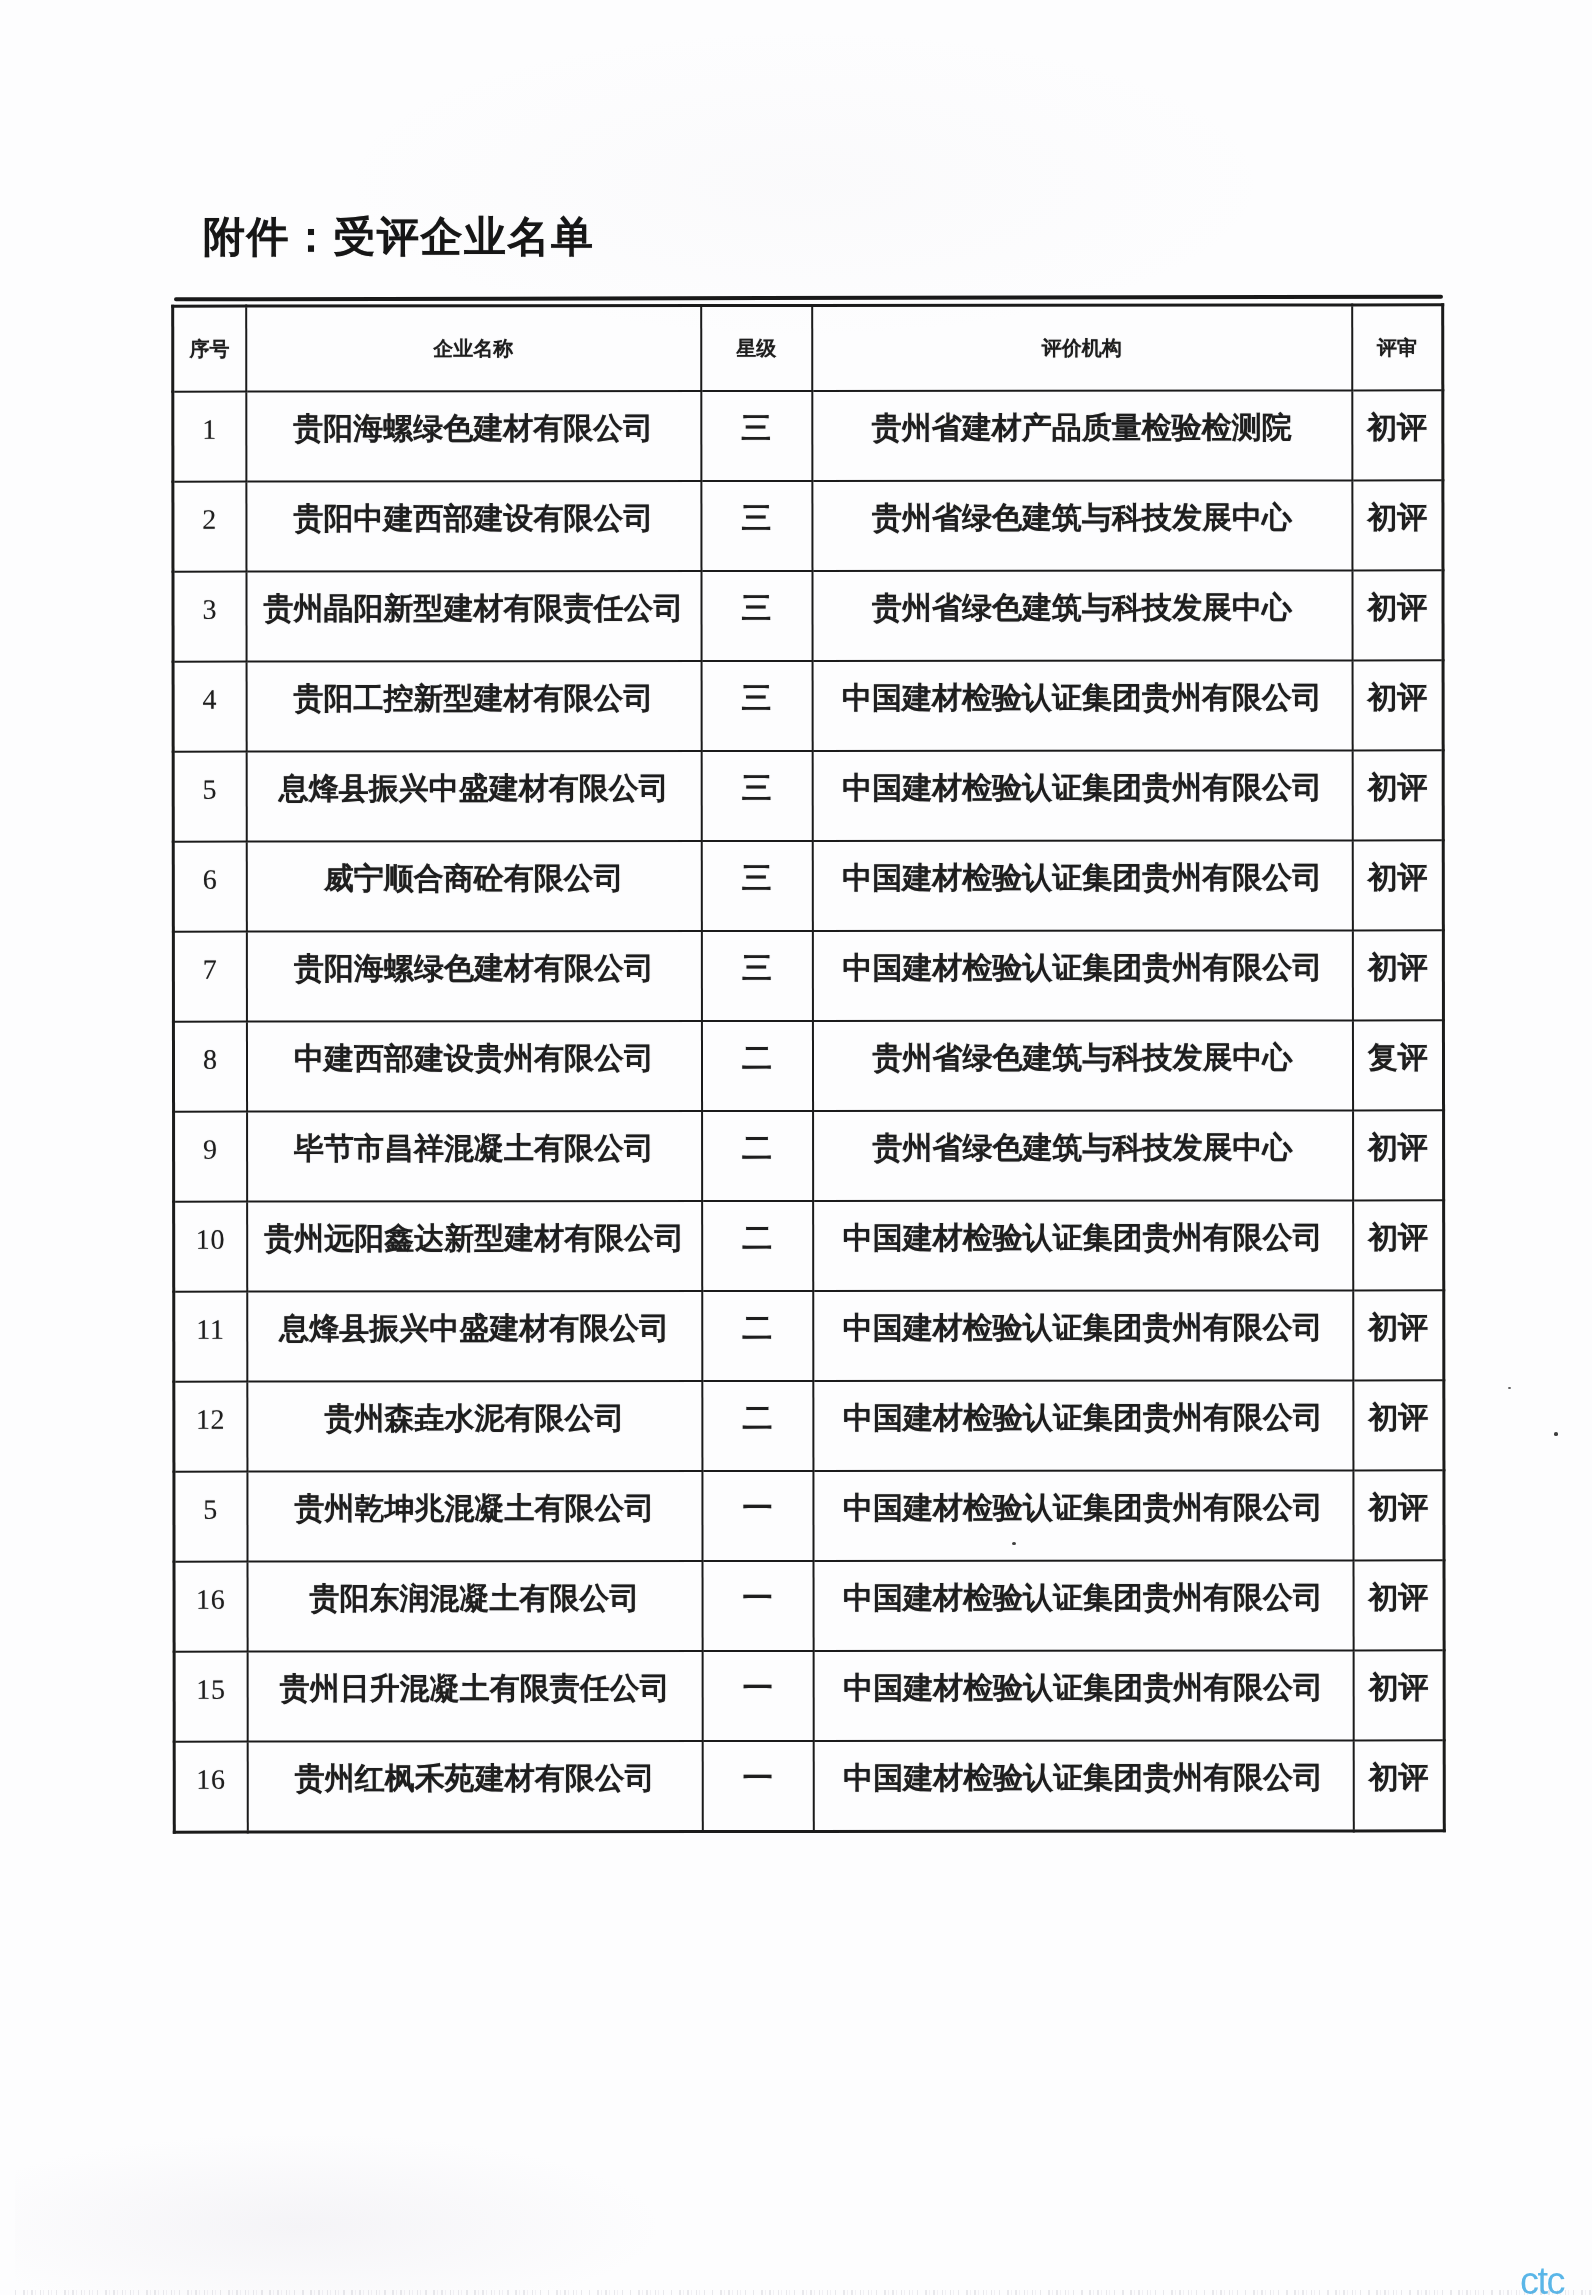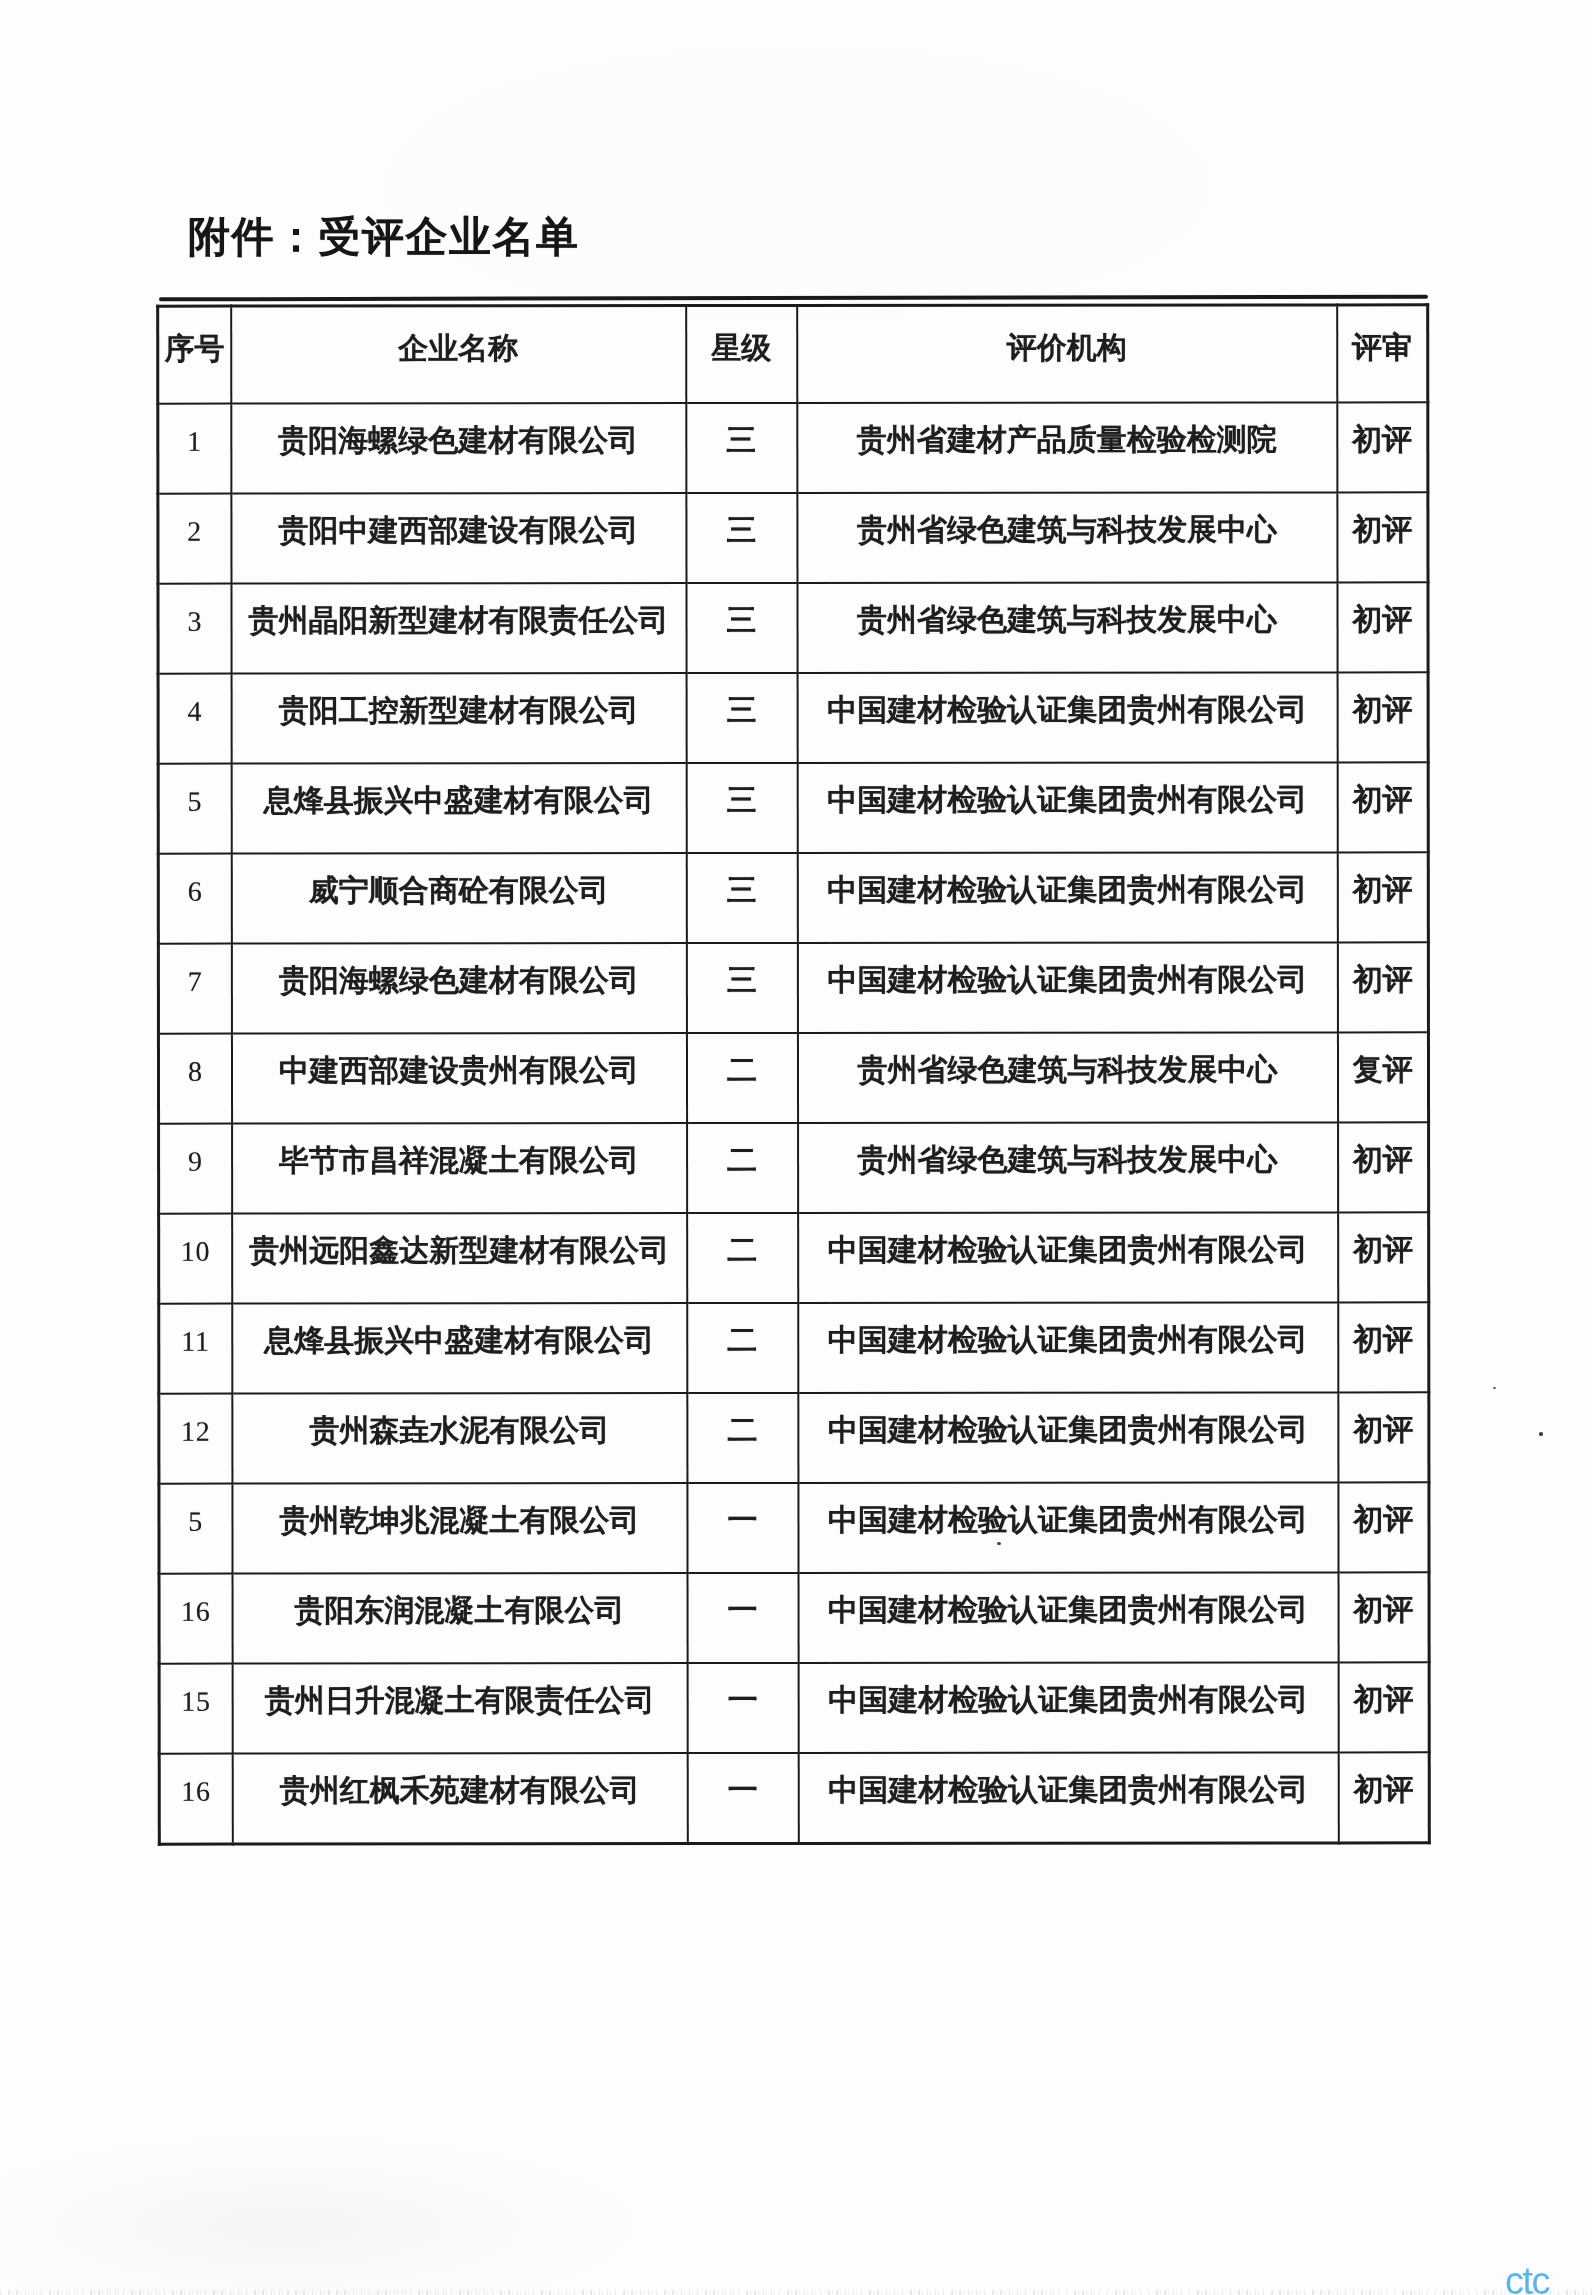--- a/index.html
+++ b/index.html
@@ -9,20 +9,21 @@
     font-family:"Liberation Serif", serif;
     position:relative;
     overflow:hidden;
   }
   .page {
     position:absolute; inset:0;
     background:
       radial-gradient(ellipse 519px 133px at 18% 97%, rgba(186,180,198,0.12), transparent 70%),
       radial-gradient(ellipse 667px 222px at 50% 8%, rgba(200,196,206,0.05), transparent 70%),
       #fdfdfe;
+    margin-left: 15px;
   }
   .doc-title {
     position:absolute; left:188px; top:209px;
     font-family:"Liberation Sans", sans-serif;
     font-weight:bold; font-size:42px; letter-spacing:1.5px;
     color:#161616;
     text-shadow:0 0 0.7px rgba(20,20,20,0.55);
   }
   .top-line {
     position:absolute; left:159px; top:296px; width:1269px; height:3.7px;
@@ -37,21 +38,21 @@
   }
   table.eval, table.eval th, table.eval td { border:2.2px solid #1b1b1b; }
   table.eval { border-width:3px; }
   th, td {
     text-align:center; vertical-align:middle;
     color:#1e1e1e;
     text-shadow:0 0 0.9px rgba(25,25,25,0.45);
     overflow:hidden; white-space:nowrap;
     padding:0 1.5px 15px 1.5px;
   }
-  th { height:83px; font-size:30px; font-weight:700; padding-bottom:12px; }
+  th { height:83px; font-size:20px; font-weight:700; padding-bottom:0; }
   td { height:73px; font-size:30px; font-weight:700; }
   td.no-cell { font-size:28px; font-weight:400; font-family:"Liberation Serif", serif; letter-spacing:0.7px; }
   td.star-cell { font-size:30px; }
   .speck { position:absolute; background:#2a2a2a; border-radius:50%; }
   .speck.s1 { left:1493px; top:1387px; width:3px; height:2.2px; opacity:.75; }
   .speck.s2 { left:1539px; top:1432px; width:3.7px; height:3.7px; opacity:.9; }
   .speck.s3 { left:997px; top:1542px; width:3.7px; height:3px; opacity:.9; }
   .watermark {
     position:absolute; left:1505px; top:2260px;
     font-family:"Liberation Sans", sans-serif;

